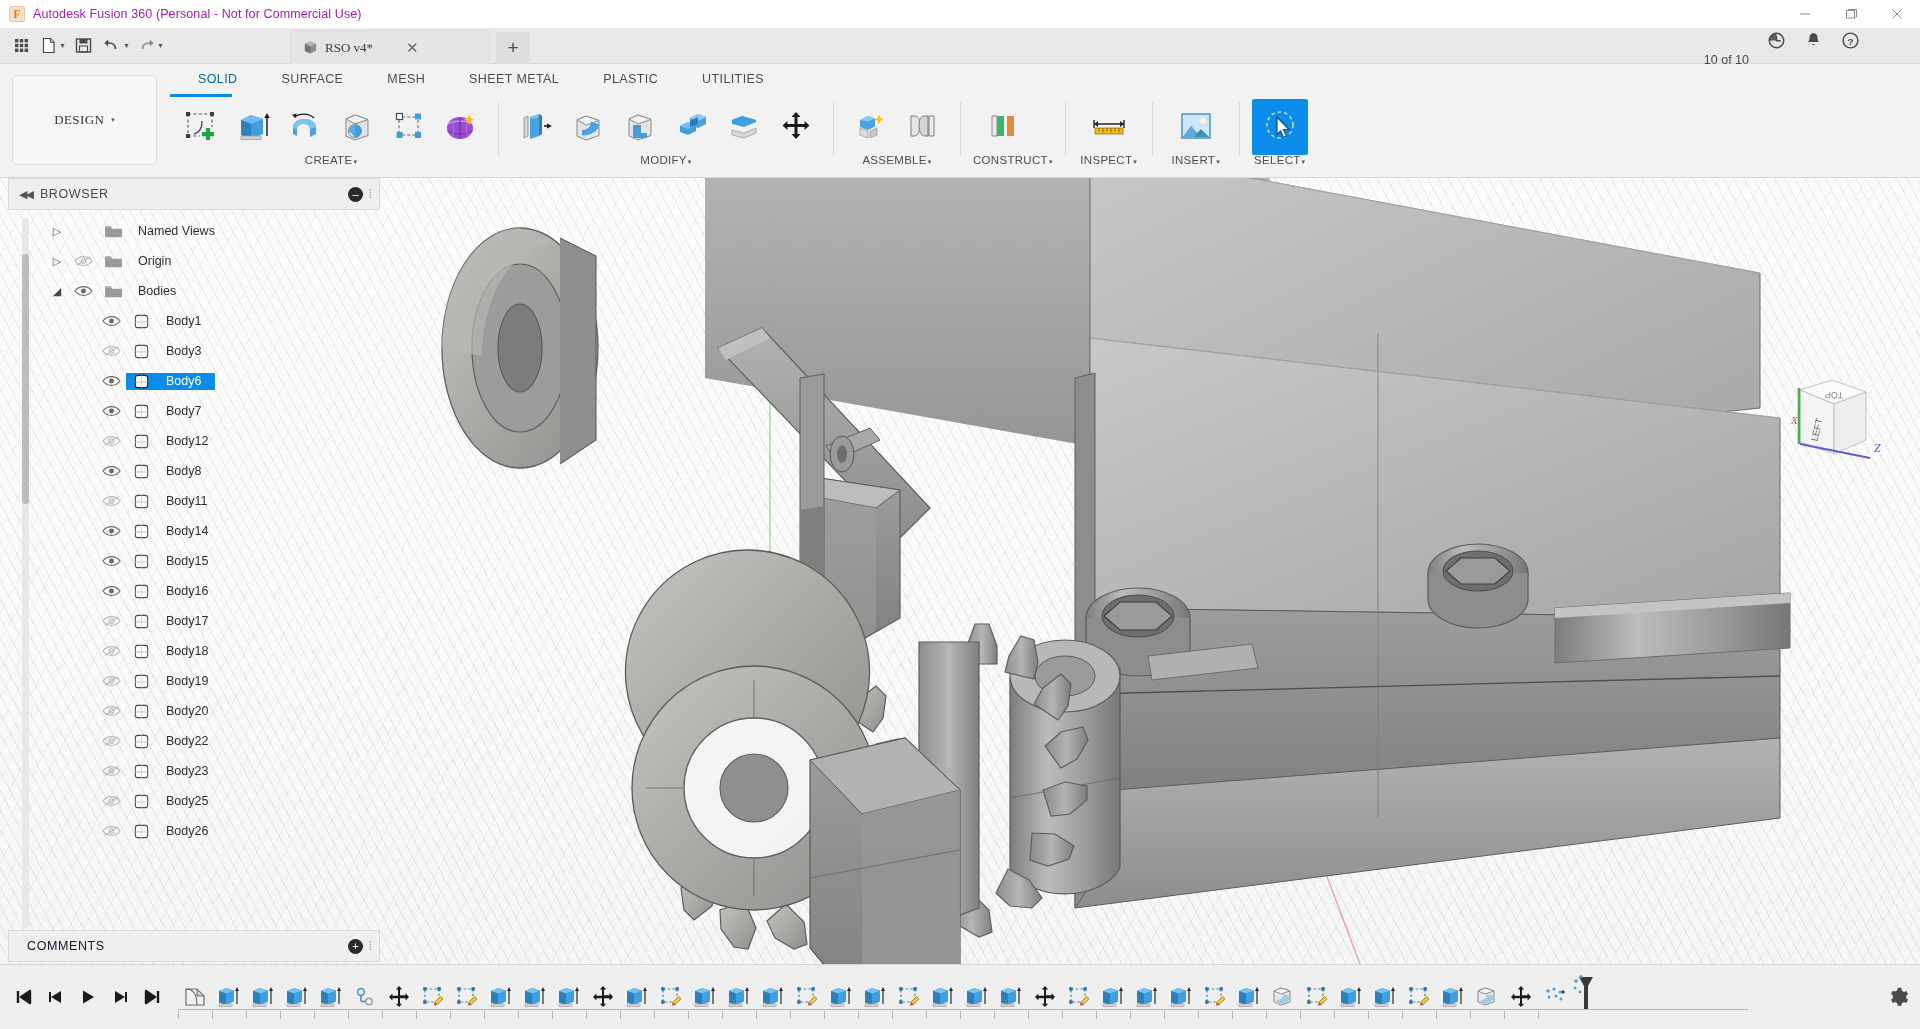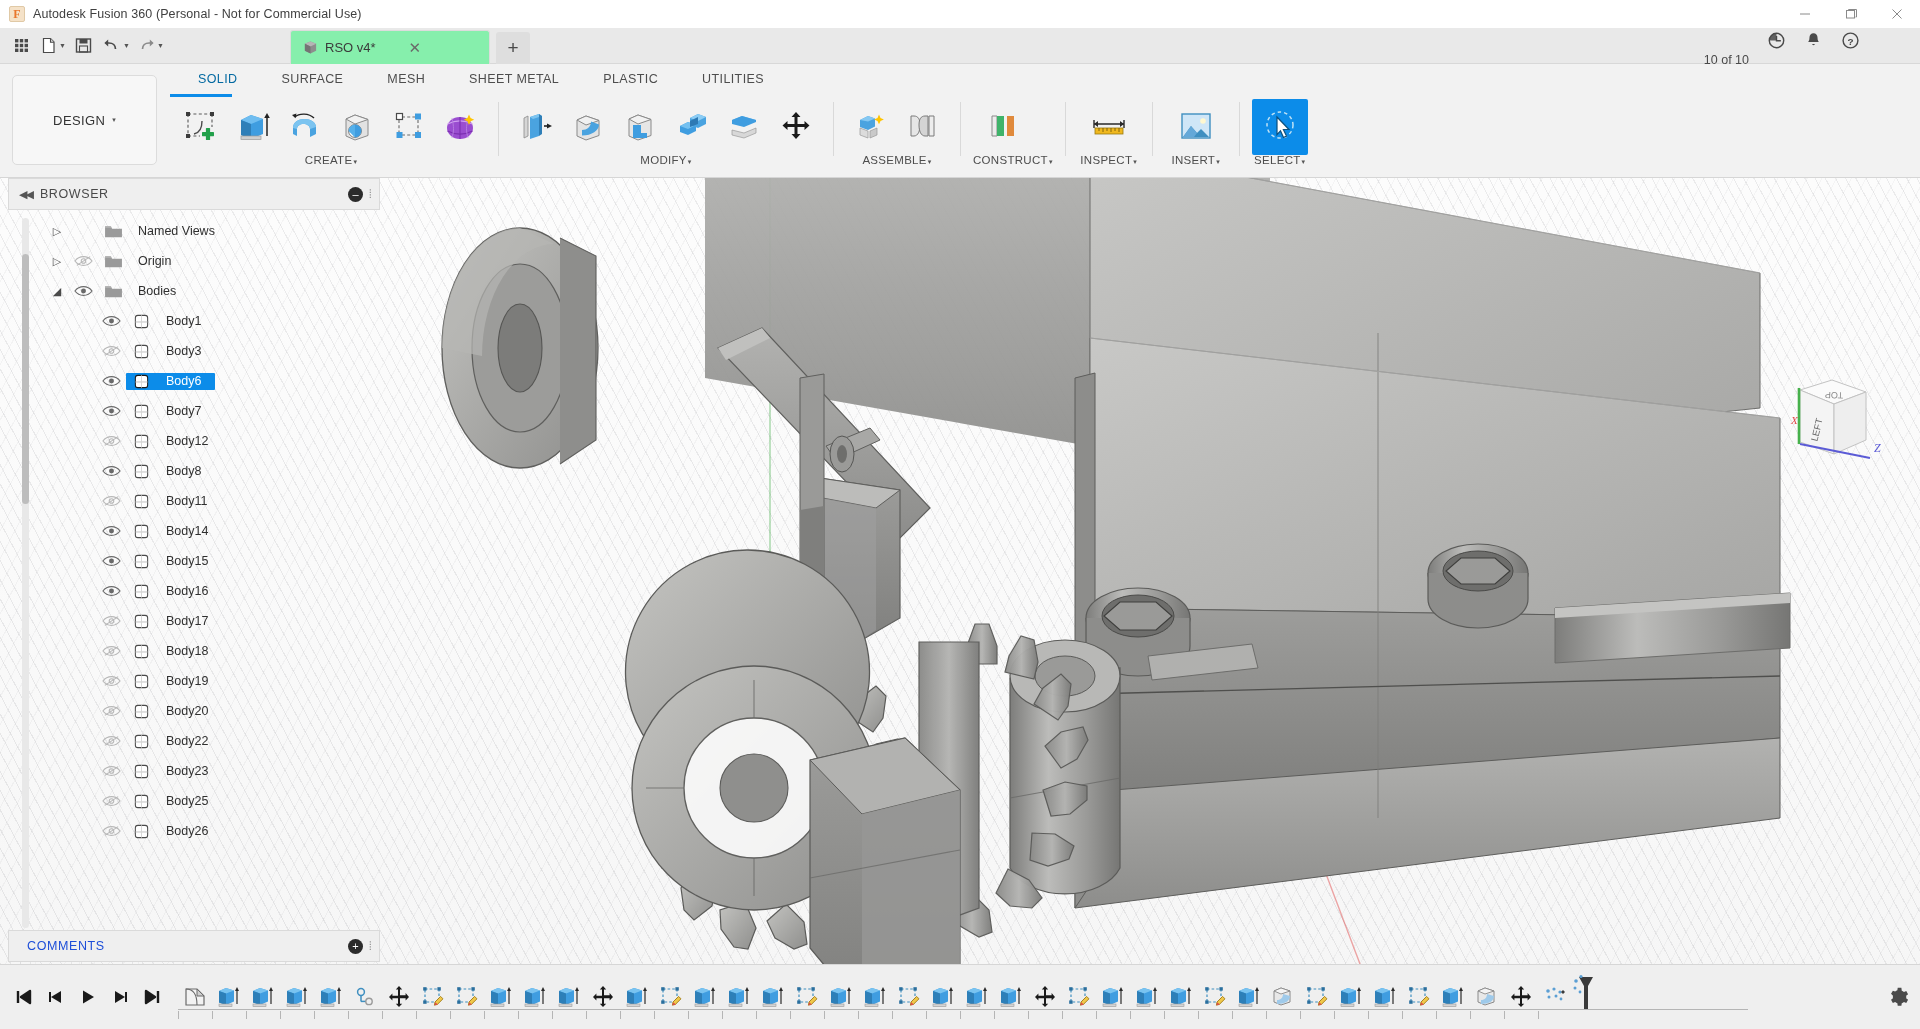--- a/index.html
+++ b/index.html
@@ -14,21 +14,21 @@
   .titlebar {
     position: absolute; left: 0; top: 0; width: 1920px; height: 28px;
     background: #ffffff; display: flex; align-items: center;
   }
   .title-logo {
     width: 16px; height: 16px; margin-left: 9px; margin-right: 8px;
     background: #f5e2c8; border: 1px solid #e0c9a6; border-radius: 2px;
     color: #e8762c; font-size: 12px; font-weight: bold; line-height: 14px;
     text-align: center; font-family: "Liberation Serif", serif;
   }
-  .title-text { font-size: 12.5px; color: #404040; letter-spacing: .1px; }
+  .title-text { font-size: 12.5px; color: #a21caf; letter-spacing: .1px; }
   .win-controls { margin-left: auto; display: flex; height: 28px; }
   .win-btn {
     width: 46px; height: 28px; display: flex; align-items: center;
     justify-content: center; color: #9a9a9a;
   }
   .win-btn svg { display: block; }
 
   
   .appbar {
     position: absolute; left: 0; top: 28px; width: 1920px; height: 36px;
@@ -40,24 +40,24 @@
     height: 30px; min-width: 30px; display: flex; align-items: center;
     justify-content: center; color: #4a4a4a; padding: 0 3px;
   }
   .caret { font-size: 7px; color: #555; margin-left: 1px; }
 
   .tabstrip {
     position: absolute; left: 290px; top: 28px; height: 36px;
     display: flex; align-items: flex-end;
   }
   .doc-tab {
-    height: 34px; min-width: 200px; background: #86efac;
+    height: 34px; min-width: 200px; background: #e5e5e5;
     border: 1px solid #dcdcdc; border-bottom: none;
     border-radius: 3px 3px 0 0; display: flex; align-items: center;
-    padding: 0 12px; gap: 7px;
+    padding: 0 12px; gap: 7px; font-family: Liberation Serif, serif;
   }
   .doc-tab-title { font-size: 13px; color: #3b3b3b; }
   .tab-close { margin-left: 26px; color: #6a6a6a; font-size: 15px; }
   .tab-add {
     width: 34px; height: 32px; background: #dedede; border-radius: 3px 3px 0 0;
     display: flex; align-items: center; justify-content: center;
     color: #4a4a4a; font-size: 19px; margin-left: 6px;
   }
 
   .appbar-right {
@@ -75,21 +75,21 @@
   }
 
   
   .ribbon {
     position: absolute; left: 0; top: 64px; width: 1920px; height: 114px;
     background: #f2f2f2; border-bottom: 1px solid #d6d6d6;
   }
   .design-box {
     position: absolute; left: 12px; top: 11px; width: 145px; height: 90px;
     background: #f7f7f7; border: 1px solid #dcdcdc; border-radius: 5px;
-    display: flex; align-items: center; justify-content: center; gap: 6px;
+    display: flex; align-items: center; justify-content: center; gap: 6px; font-family: Liberation Serif, serif;
   }
   .design-label { font-size: 13px; color: #333; letter-spacing: .4px; }
 
   .ribbon-tabs {
     position: absolute; left: 176px; top: 0; height: 30px;
     display: flex; align-items: center; gap: 0;
   }
   .rtab {
     height: 30px; padding: 0 22px; font-size: 12.5px; color: #4d4d4d;
     display: flex; align-items: center; letter-spacing: .4px;
@@ -157,21 +157,21 @@
     padding-right: 14px;
   }
   .row.selected .label { color: #ffffff; }
 
   
   .comments {
     position: absolute; left: 8px; top: 930px; width: 372px; height: 32px;
     background: #efefef; border: 1px solid #dadada;
     display: flex; align-items: center; z-index: 6;
   }
-  .comments-title { font-size: 12.5px; color: #1d4ed8; letter-spacing: .6px; padding-left: 18px; }
+  .comments-title { font-size: 12.5px; color: #0f172a; letter-spacing: .6px; padding-left: 18px; }
   .comments-plus {
     margin-left: auto; margin-right: 6px; width: 15px; height: 15px;
     border-radius: 50%; background: #2b2b2b; color: #fff; font-size: 11px;
     display: flex; align-items: center; justify-content: center; line-height: 1;
   }
 
   
   .viewport {
     position: absolute; left: 0; top: 178px; width: 1920px; height: 786px;
     overflow: hidden; background: #ffffff;

